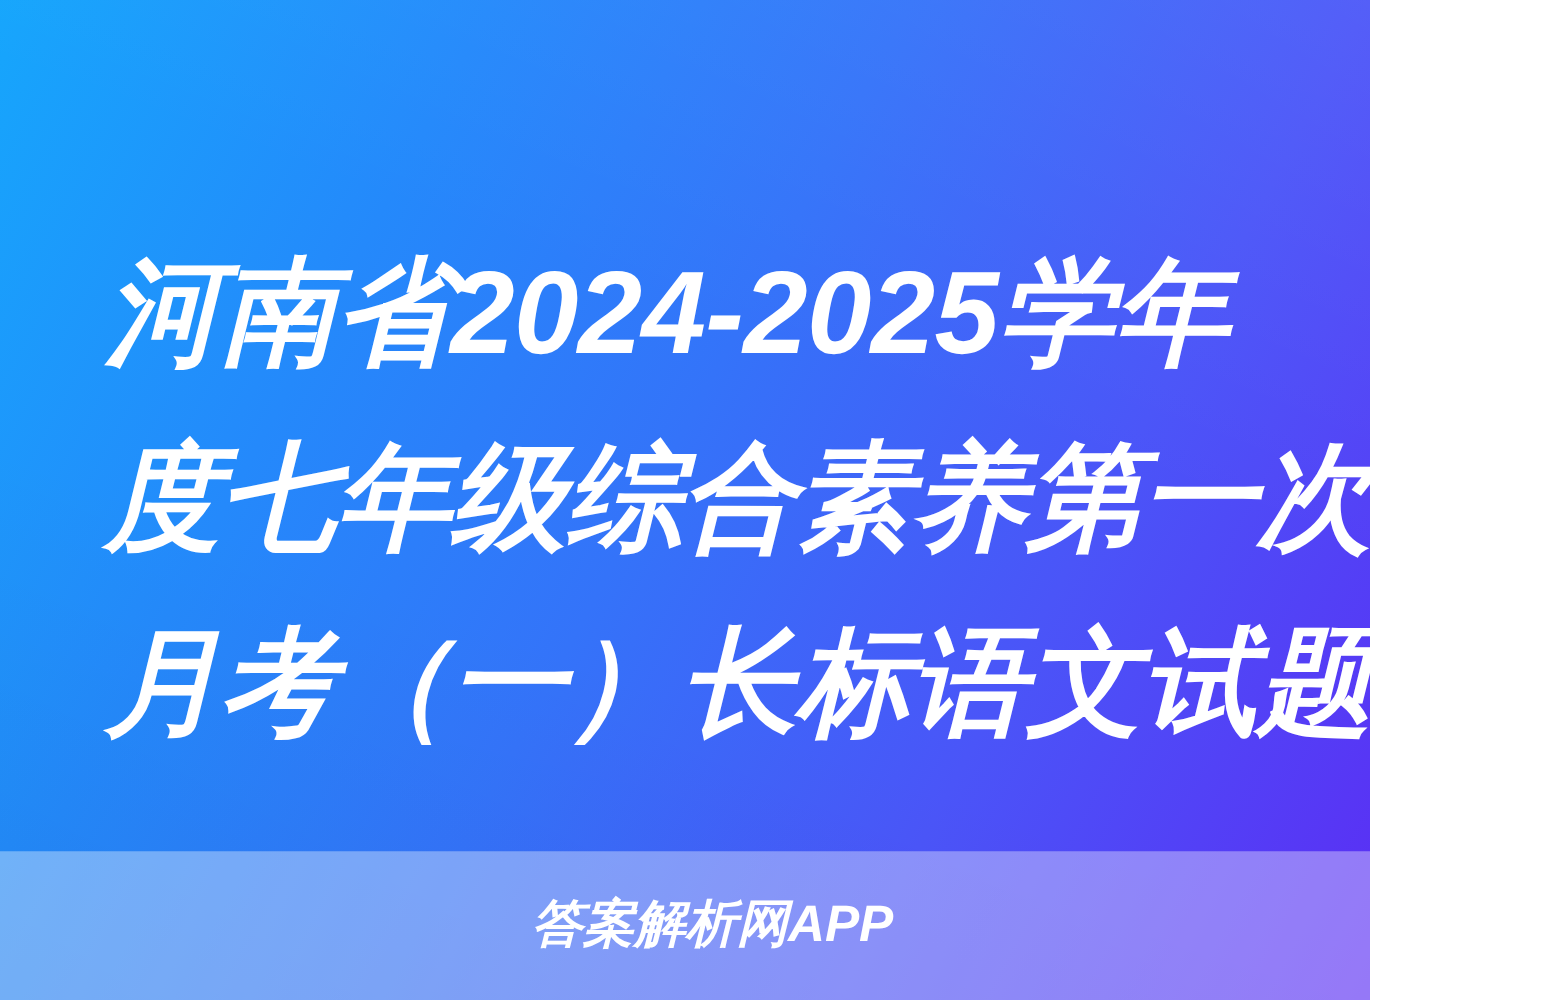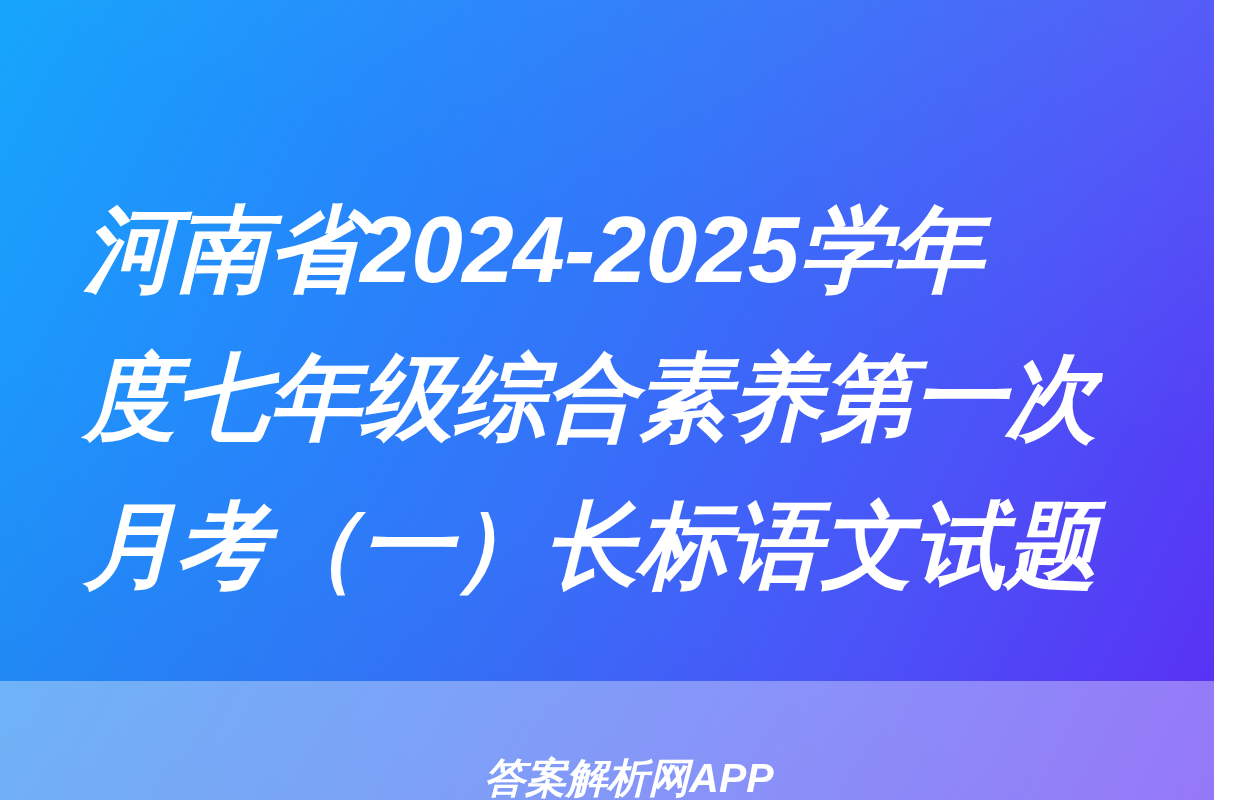--- a/index.html
+++ b/index.html
@@ -4,21 +4,21 @@
 <title>Exam Paper Cover Card</title>
 <style>
   html, body {
     margin: 0;
     padding: 0;
     background: #ffffff;
   }
 
   #canvas {
     position: relative;
-    width: 1214px;
+    width: 1096px;
     height: 800px;
     overflow: hidden;
     font-family: "Liberation Sans", "DejaVu Sans", sans-serif;
     -webkit-font-smoothing: antialiased;
   }
 
   
   .bg-gradient {
     position: absolute;
     inset: 0;
@@ -71,21 +71,21 @@
     right: 0;
     top: 681px;
     height: 119px;
     background: rgba(255, 255, 255, 0.355);
   }
 
   .footer-inner {
     position: absolute;
     inset: 0;
     display: flex;
-    align-items: flex-end;
+    align-items: center;
     justify-content: center;
     padding-left: 44px;
   }
 
   .footer-text {
     color: #ffffff;
     font-family: "Liberation Sans", "DejaVu Sans", sans-serif;
     font-size: 41px;
     font-weight: 700;
     font-style: italic;

